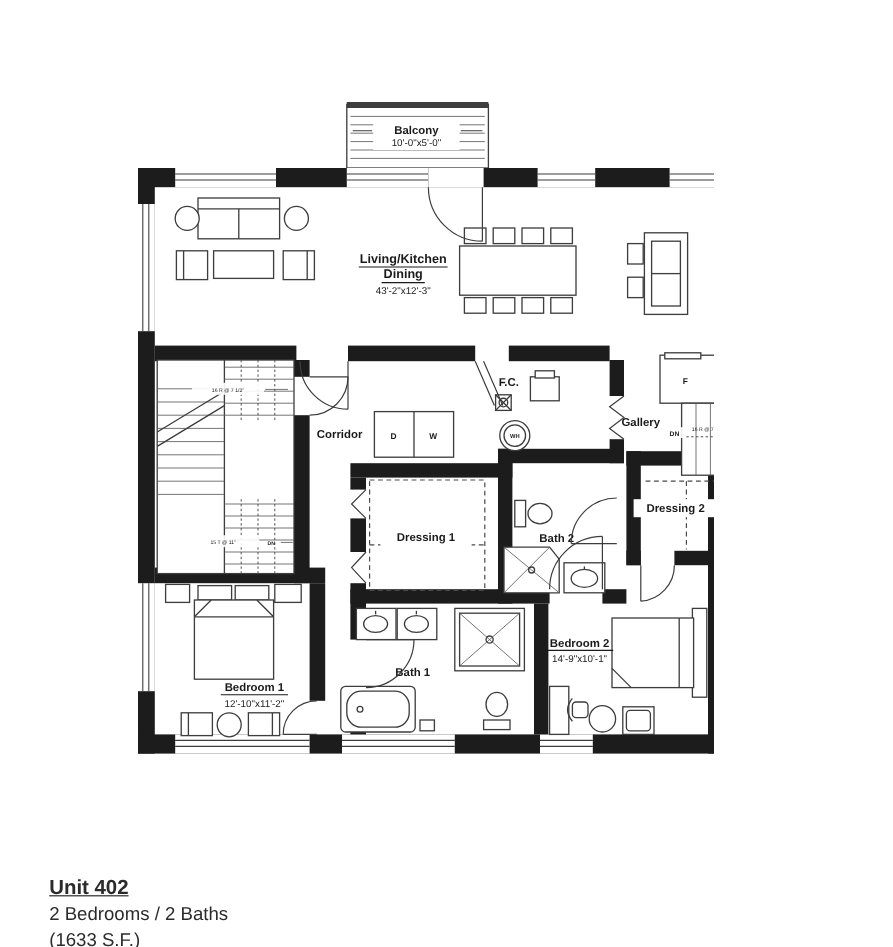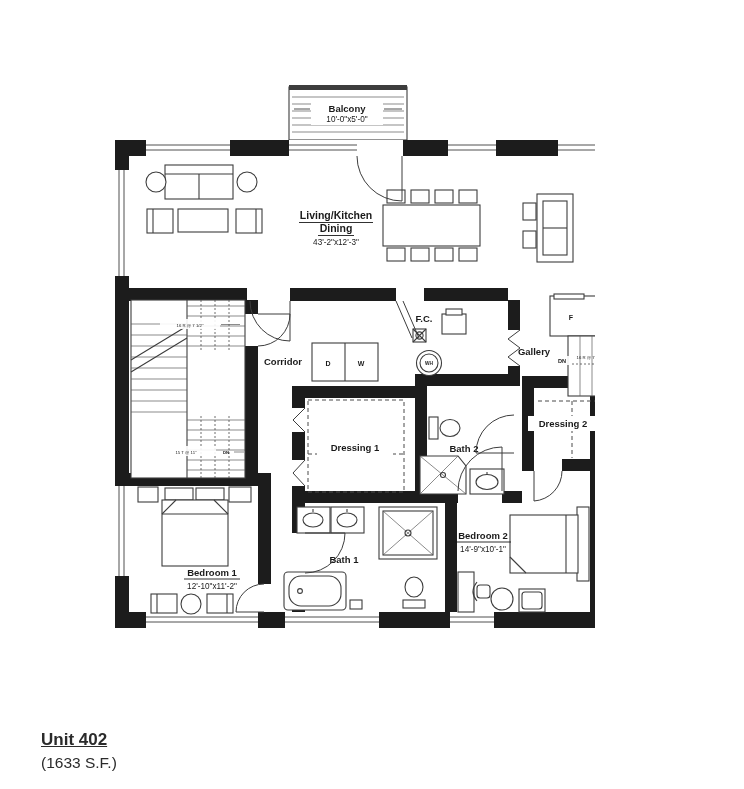--- a/index.html
+++ b/index.html
@@ -439,15 +439,16 @@
     <g>
       <line x1="620" y1="412" x2="620" y2="372" class="door"></line>
       <path d="M660,412 A40,40 0 0 0 620,372" class="door"></path>
     </g>
   </g>
 
 </svg>
 
 <div class="title-block">
   <div class="unit">Unit 402</div>
+  <div class="line">2 Bedrooms / 2 Baths</div>
   <div class="line">(1633 S.F.)</div>
 </div>
 </div>
 
 </body></html>

